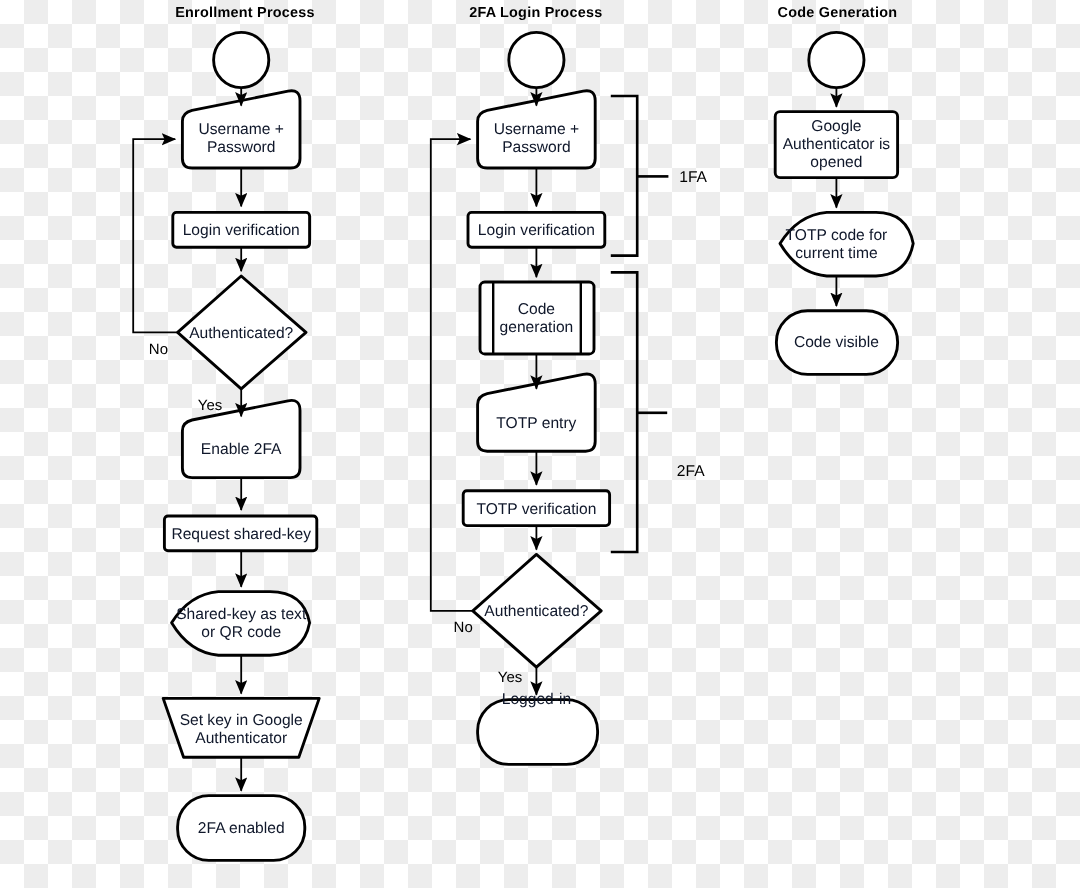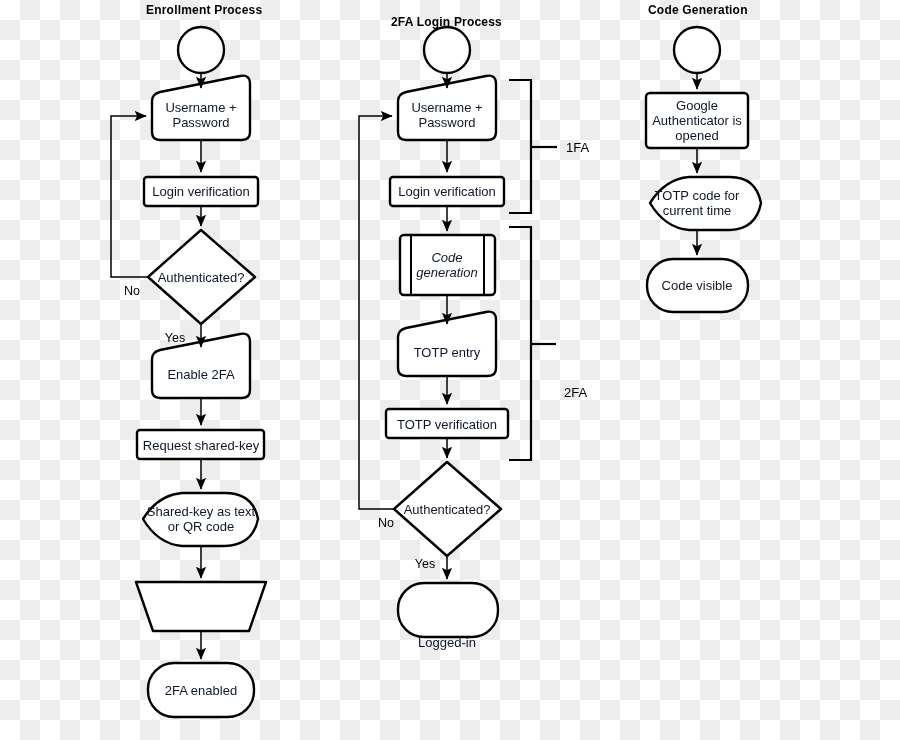--- a/index.html
+++ b/index.html
@@ -123,45 +123,47 @@
       <path class="shape" d="M650,203 Q665,179 689,177 L730,177 Q756,177 761,203 Q756,229 730,230 L689,230 Q665,228 650,203 Z"></path>
       <rect class="shape" x="647" y="259" width="101" height="53" rx="26"></rect>
 
       <path class="conn" d="M697,73 L697,89" marker-end="url(#arr)"></path>
       <path class="conn" d="M697,148 L697,173" marker-end="url(#arr)"></path>
       <path class="conn" d="M697,230 L697,255" marker-end="url(#arr)"></path>
     </g>
   </svg>
 
   <div class="col-title" style="left:146px;top:3px;">Enrollment Process</div>
-  <div class="col-title" style="left:391px;top:15px;">2FA Login Process</div>
+  <div class="col-title" style="left:391px;top:3px;">2FA Login Process</div>
   <div class="col-title" style="left:648px;top:3px;">Code Generation</div>
 
   <div class="node-label" style="left:201px;top:115px;">Username +
 Password</div>
   <div class="node-label" style="left:201px;top:191px;">Login verification</div>
   <div class="node-label" style="left:201px;top:277px;">Authenticated?</div>
   <div class="node-label" style="left:201px;top:374px;">Enable 2FA</div>
   <div class="node-label" style="left:201px;top:445px;">Request shared-key</div>
   <div class="node-label" style="left:201px;top:519px;">Shared-key as text
 or QR code</div>
+  <div class="node-label" style="left:201px;top:607px;">Set key in Google
+Authenticator</div>
   <div class="node-label" style="left:201px;top:690px;">2FA enabled</div>
 
   <div class="edge-label" style="left:132px;top:291px;">No</div>
   <div class="edge-label" style="left:175px;top:338px;">Yes</div>
 
   <div class="node-label" style="left:447px;top:115px;">Username +
 Password</div>
   <div class="node-label" style="left:447px;top:191px;">Login verification</div>
-  <div class="node-label" style="left:447px;top:265px;font-style:italic;">Code
+  <div class="node-label" style="left:447px;top:265px;">Code
 generation</div>
   <div class="node-label" style="left:447px;top:352px;">TOTP entry</div>
   <div class="node-label" style="left:447px;top:424px;">TOTP verification</div>
   <div class="node-label" style="left:447px;top:509px;">Authenticated?</div>
-  <div class="node-label" style="left:447px;top:642px;">Logged-in</div>
+  <div class="node-label" style="left:447px;top:582px;">Logged-in</div>
 
   <div class="edge-label" style="left:386px;top:523px;">No</div>
   <div class="edge-label" style="left:425px;top:564px;">Yes</div>
 
   <div class="bracket-label" style="left:566px;top:147px;">1FA</div>
   <div class="bracket-label" style="left:564px;top:344px;margin-top:48px;">2FA</div>
 
   <div class="node-label" style="left:697px;top:120px;">Google
 Authenticator is
 opened</div>

